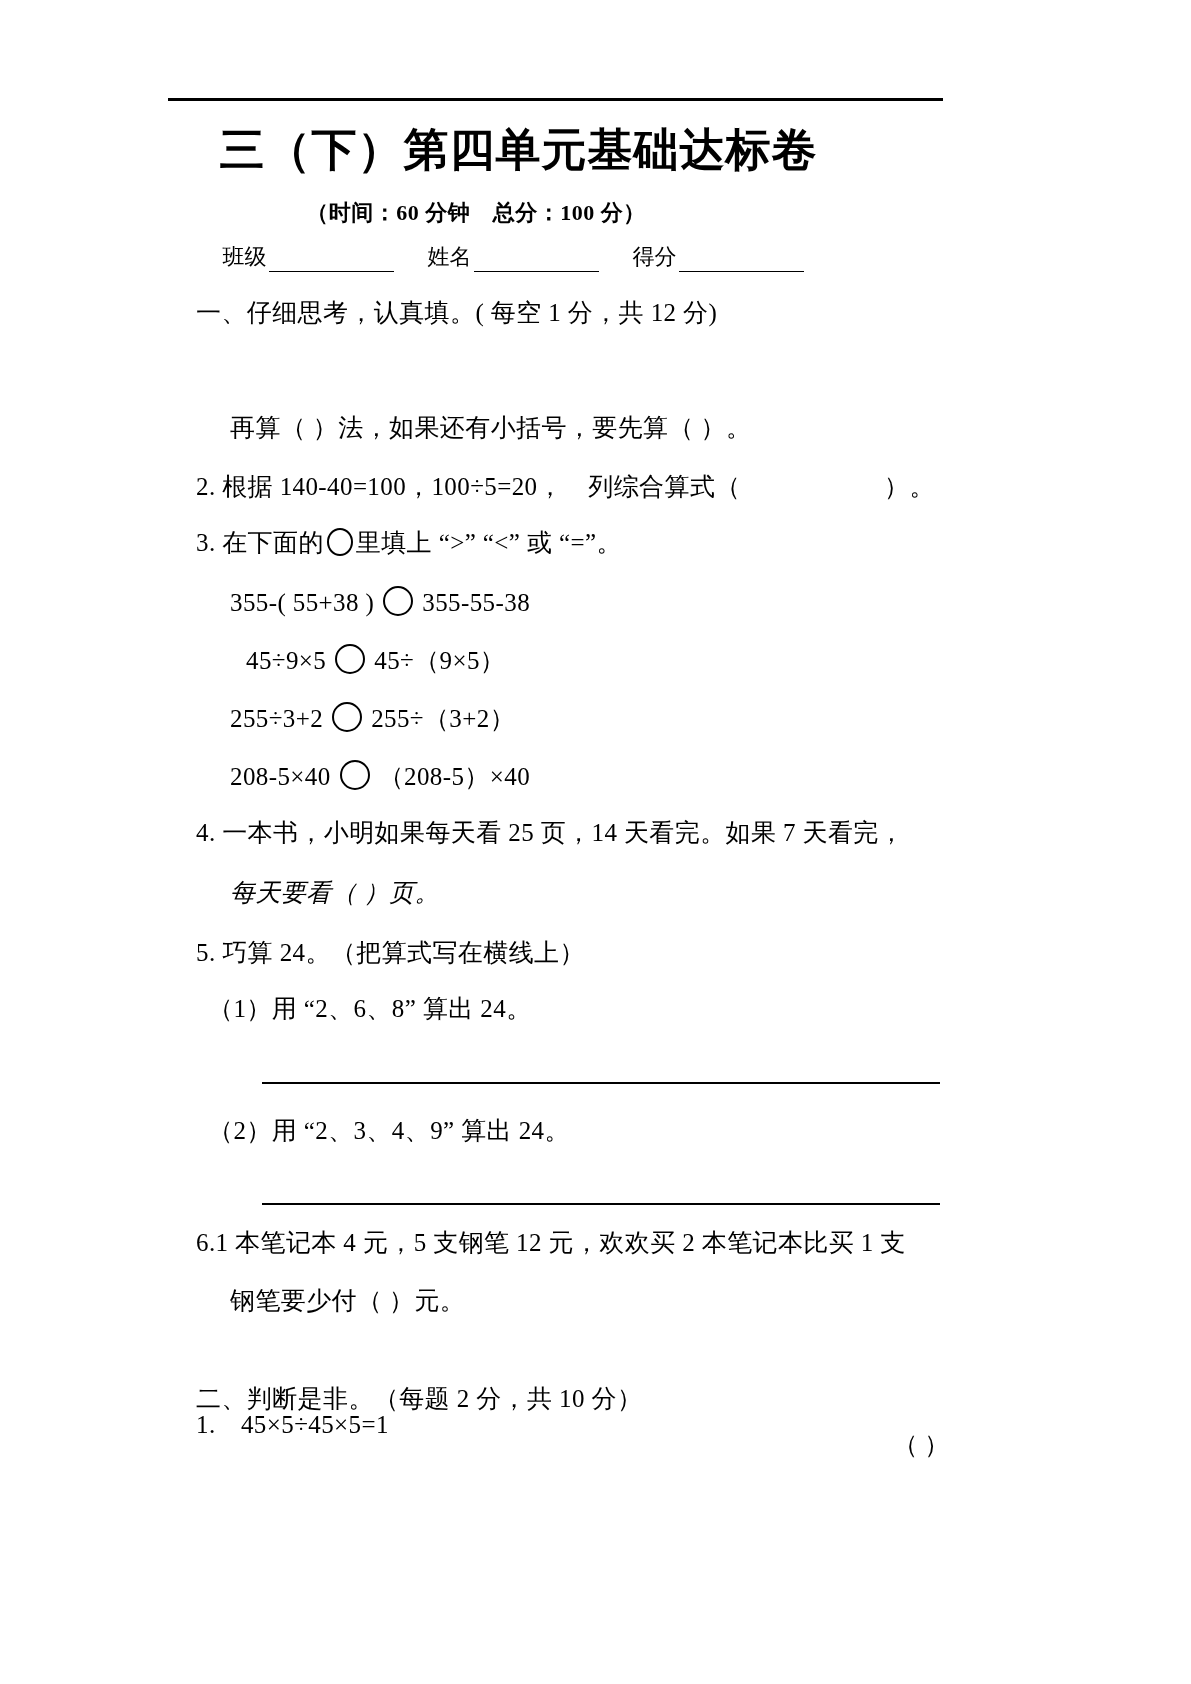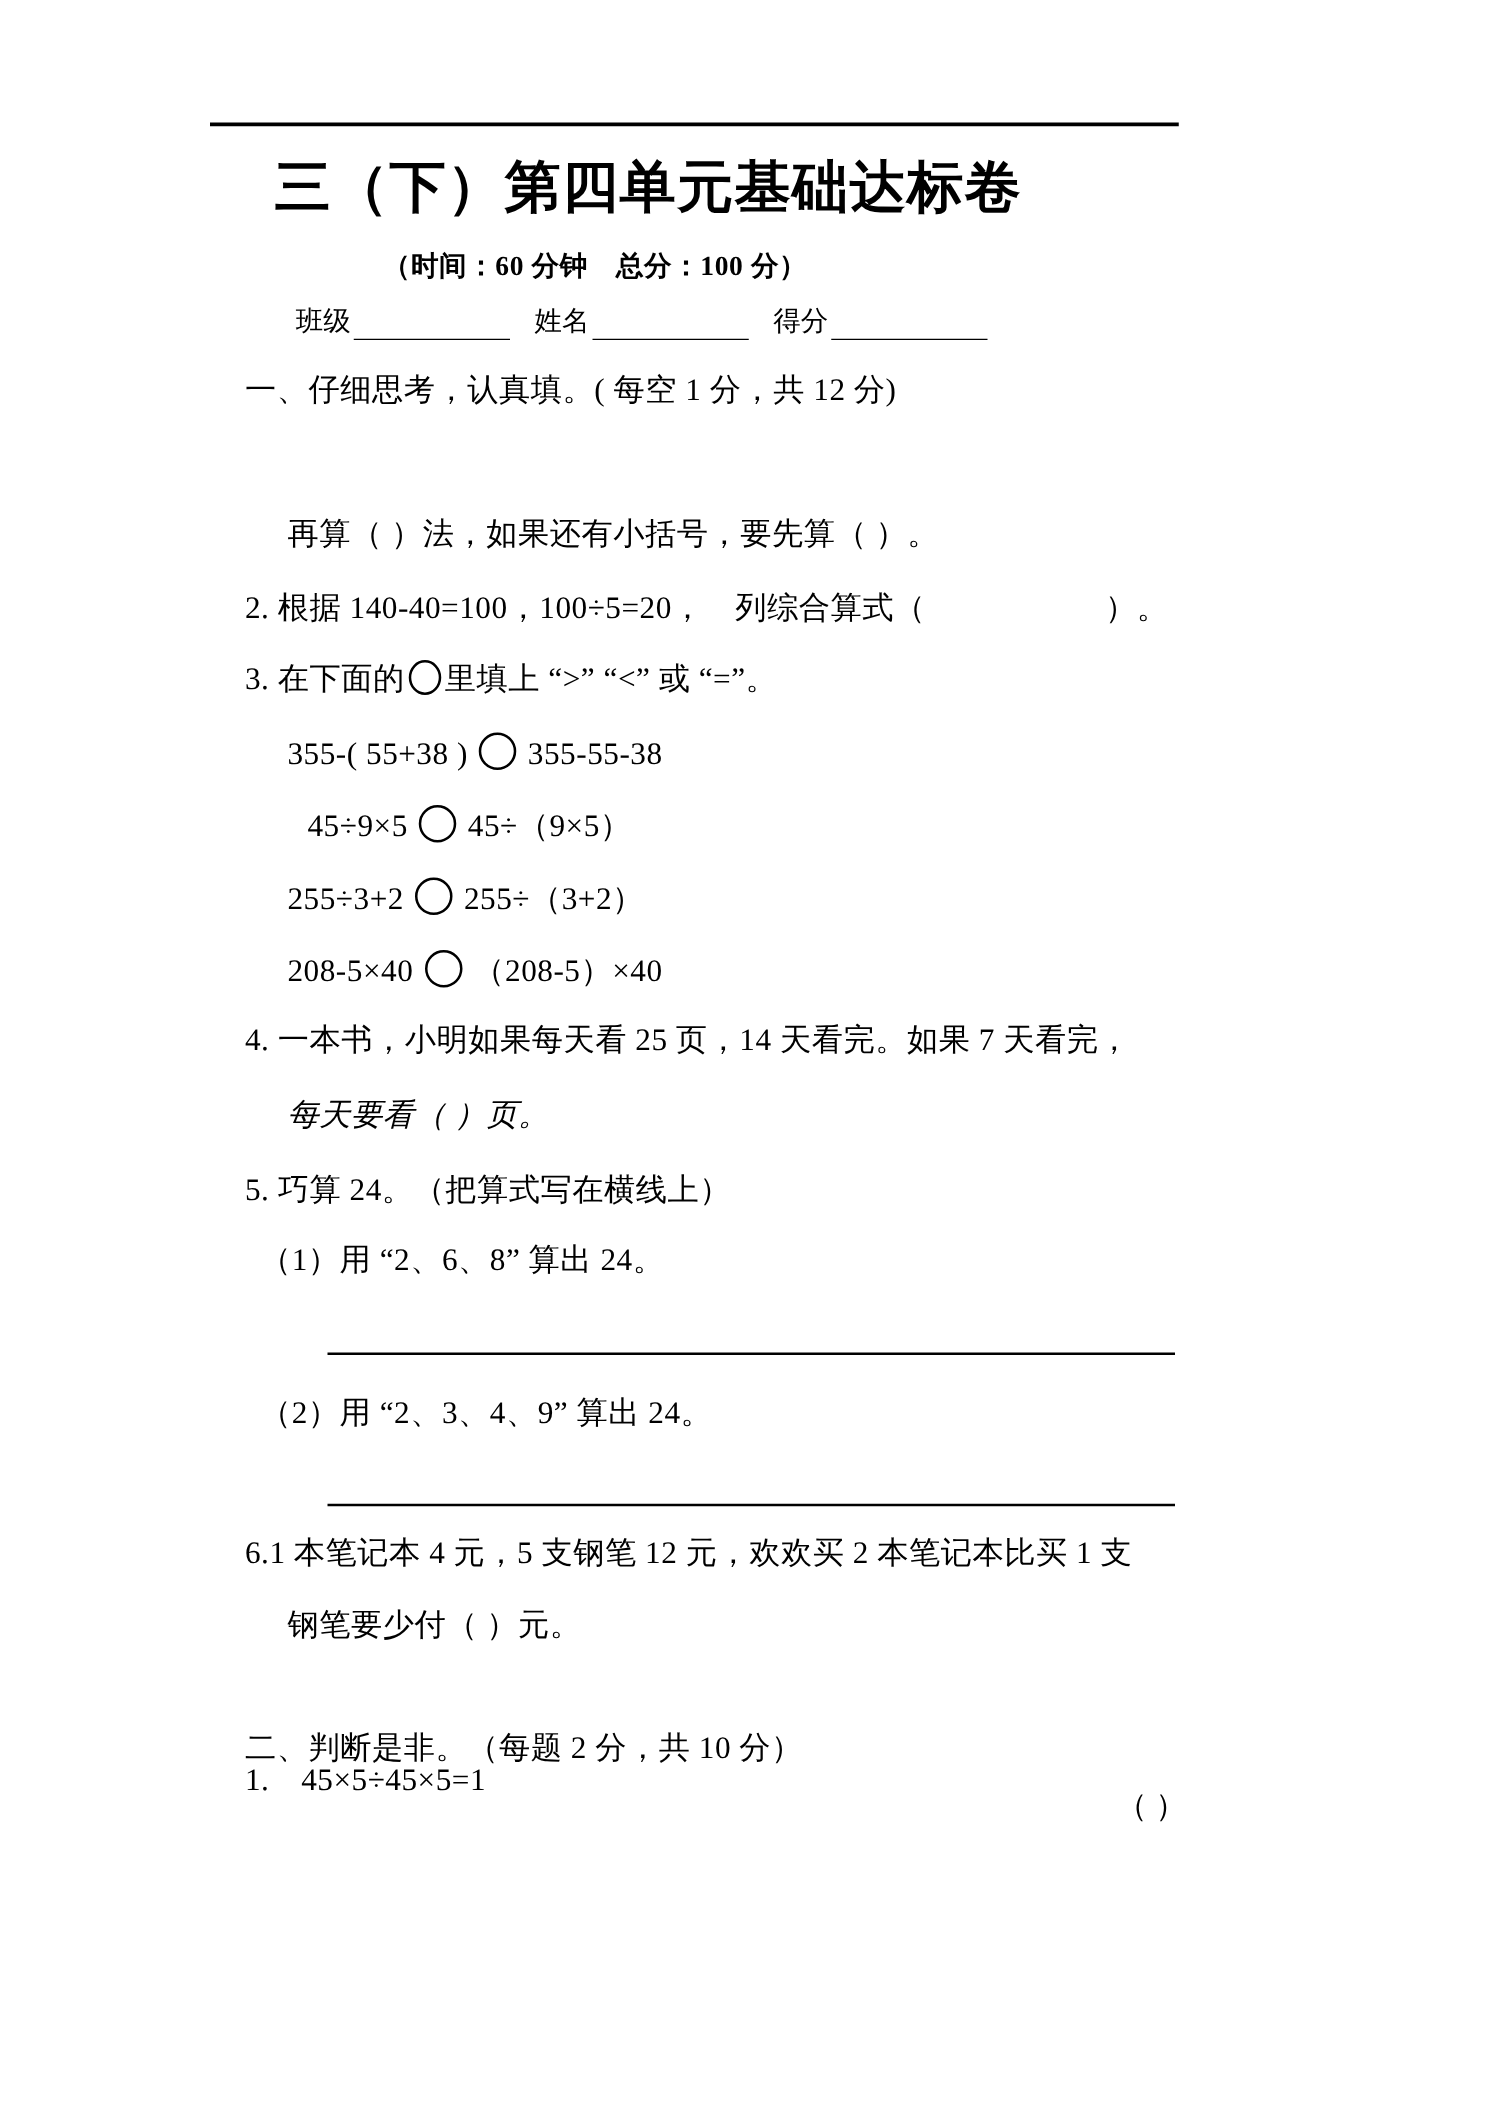--- a/index.html
+++ b/index.html
@@ -53,21 +53,21 @@
     font-size: 22px;
     letter-spacing: 0.5px;
   }
   .info-row {
     position: absolute;
     left: 0; top: 242px;
     width: 1026px;
     display: flex;
     justify-content: center;
     align-items: flex-end;
-    gap: 20px;
+    gap: 34px;
     font-size: 22px;
   }
   .info-field { display: flex; align-items: flex-end; white-space: nowrap; }
   .info-label { font-size: 22px; }
   .info-blank {
     display: inline-block;
     width: 125px;
     border-bottom: 1.5px solid #000;
     height: 20px;
     margin-left: 2px;

